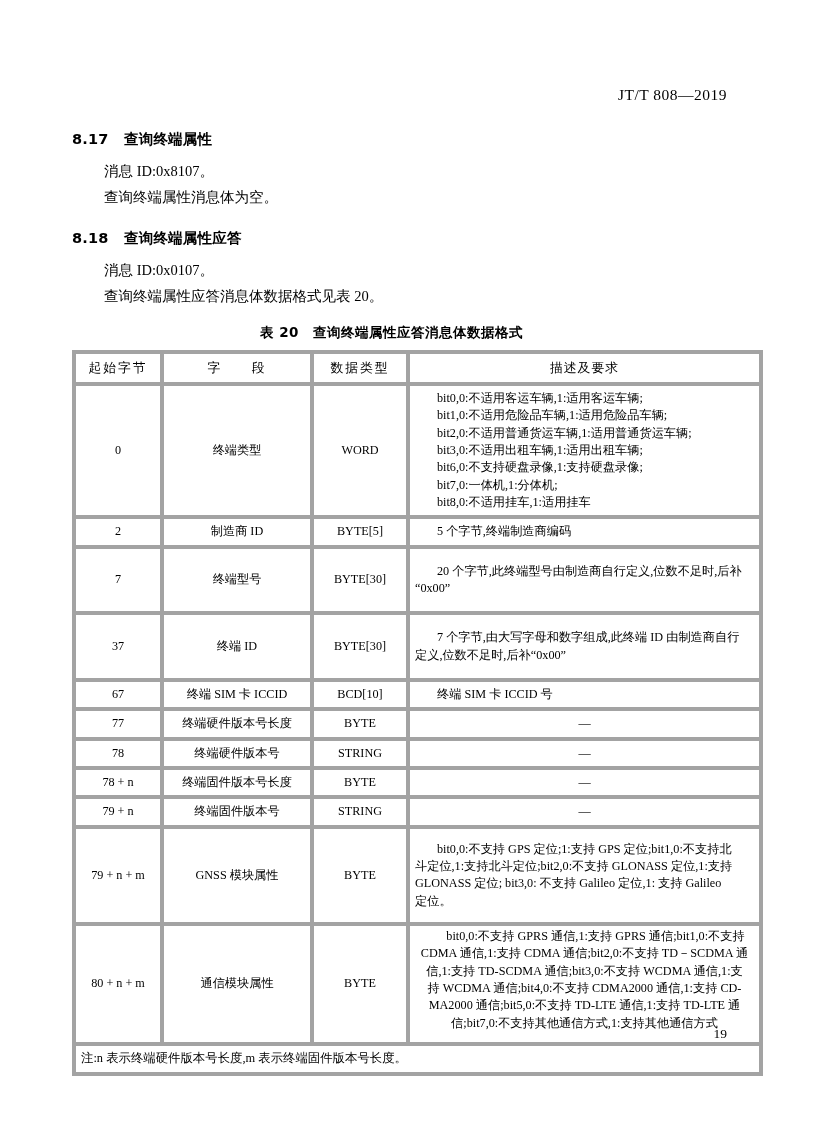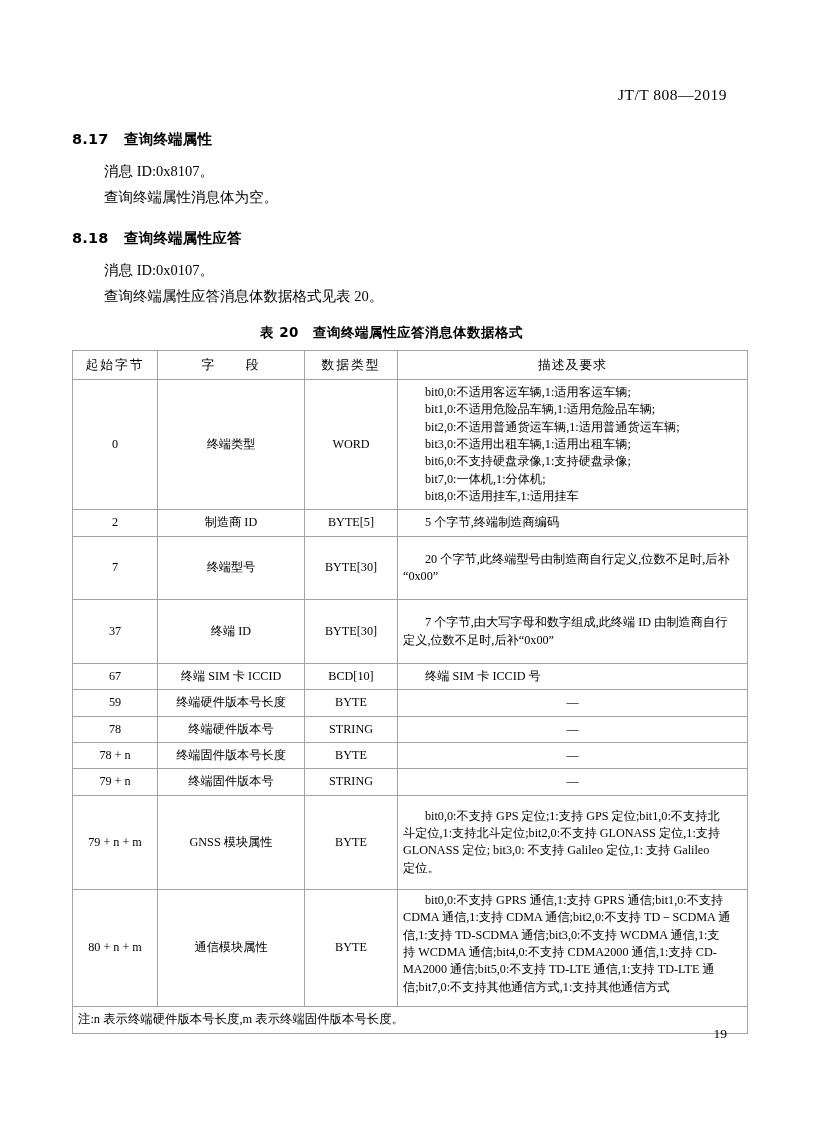--- a/index.html
+++ b/index.html
@@ -70,21 +70,21 @@
     margin: 16px 0 8px 0;
     letter-spacing: 0.5px;
   }
   table.tbl {
     border-collapse: collapse;
     width: 639px;
     table-layout: fixed;
     font-size: 12.2px;
   }
   table.tbl td, table.tbl th {
-    border: 1px solid #a3a3a3;
+    border: 4px solid #a3a3a3;
     padding: 4px 5px;
     vertical-align: middle;
     line-height: 1.42;
   }
   table.tbl th {
     font-weight: normal;
     text-align: center;
     font-size: 12.8px;
     padding: 5px 4px;
     letter-spacing: 2px;
@@ -197,21 +197,21 @@
         <tr>
           <td class="c-start">67</td>
           <td class="c-field">终端 SIM 卡 ICCID</td>
           <td class="c-type">BCD[10]</td>
           <td class="c-desc">
             <div class="desc-ind">终端 SIM 卡 ICCID 号</div>
           </td>
         </tr>
 
         <tr>
-          <td class="c-start">59</td>
+          <td class="c-start">77</td>
           <td class="c-field">终端硬件版本号长度</td>
           <td class="c-type">BYTE</td>
           <td class="c-desc dash">—</td>
         </tr>
 
         <tr>
           <td class="c-start">78</td>
           <td class="c-field">终端硬件版本号</td>
           <td class="c-type">STRING</td>
           <td class="c-desc dash">—</td>
@@ -240,21 +240,21 @@
             <div>斗定位,1:支持北斗定位;bit2,0:不支持 GLONASS 定位,1:支持</div>
             <div>GLONASS 定位; bit3,0: 不支持 Galileo 定位,1: 支持 Galileo</div>
             <div>定位。</div>
           </td>
         </tr>
 
         <tr>
           <td class="c-start">80 + n + m</td>
           <td class="c-field">通信模块属性</td>
           <td class="c-type">BYTE</td>
-          <td class="c-desc" style="padding-top:2px;padding-bottom:10px;">
+          <td class="c-desc" style="padding-top:2px;padding-bottom:10px;text-align:center;">
             <div class="desc-ind">bit0,0:不支持 GPRS 通信,1:支持 GPRS 通信;bit1,0:不支持</div>
             <div>CDMA 通信,1:支持 CDMA 通信;bit2,0:不支持 TD－SCDMA 通</div>
             <div>信,1:支持 TD-SCDMA 通信;bit3,0:不支持 WCDMA 通信,1:支</div>
             <div>持 WCDMA 通信;bit4,0:不支持 CDMA2000 通信,1:支持 CD-</div>
             <div>MA2000 通信;bit5,0:不支持 TD-LTE 通信,1:支持 TD-LTE 通</div>
             <div>信;bit7,0:不支持其他通信方式,1:支持其他通信方式</div>
           </td>
         </tr>
 
         <tr class="note-row">

